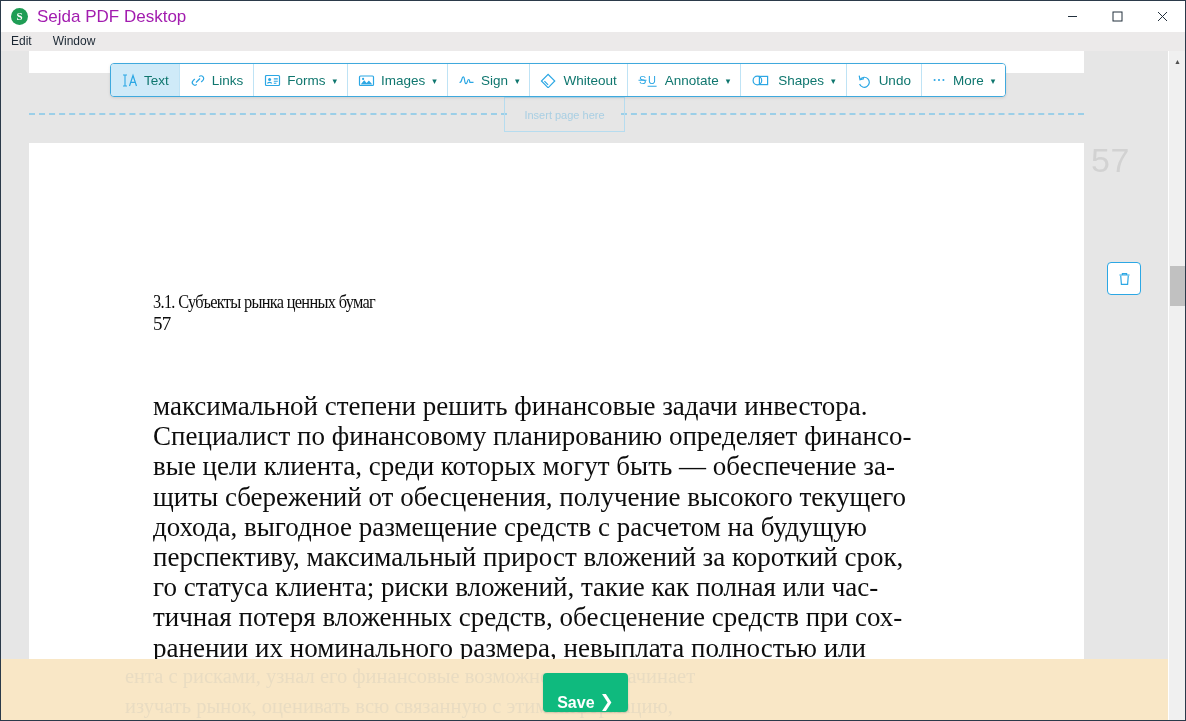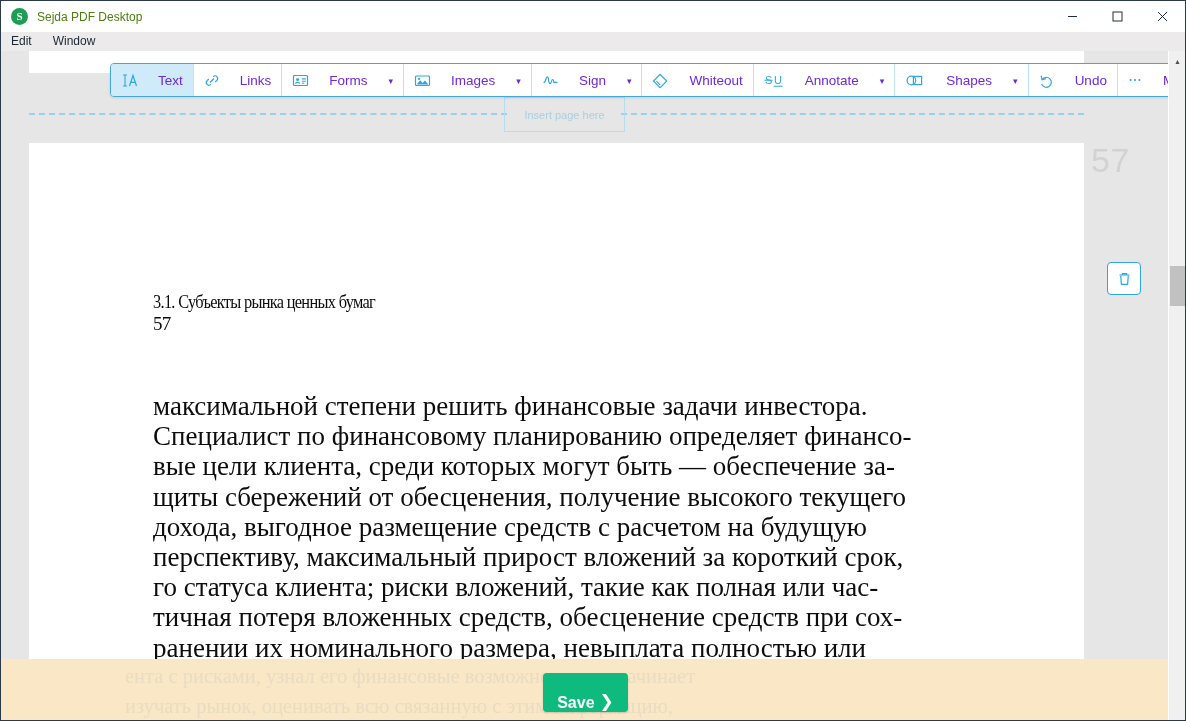--- a/index.html
+++ b/index.html
@@ -40,22 +40,22 @@
     font-size: 11px;
     font-weight: bold;
     line-height: 17px;
     text-align: center;
     margin-left: 10px;
     font-family: "Liberation Serif", serif;
     flex: none;
   }
   .app-title {
     margin-left: 9px;
-    font-size: 12px;
-    color: #4d7c0f;
+    font-size: 17px;
+    color: #a21caf;
   }
   .win-controls {
     position: absolute;
     right: 0; top: 0;
     height: 31px;
     display: flex;
   }
   .win-btn {
     width: 45px;
     height: 31px;
@@ -113,24 +113,24 @@
     background: #ffffff;
     border: 1px solid #3fa9dd;
     border-radius: 4px;
     box-shadow: 0 1px 3px rgba(0,0,0,.10);
     z-index: 30;
     overflow: hidden;
   }
   .tb-btn {
     display: flex;
     align-items: center;
-    gap: 20px;
+    gap: 6px;
     padding: 0 10px;
     font-size: 13.5px;
-    color: #6d28d9;
+    color: #0f766e;
     border-right: 1px solid #bfe3f5;
     background: #ffffff;
     white-space: nowrap;
     cursor: default;
   }
   .tb-btn:last-child { border-right: none; }
   .tb-btn.active { background: #cfeaf8; }
   .tb-btn .caret {
     font-size: 9px;
     margin-left: 1px;

